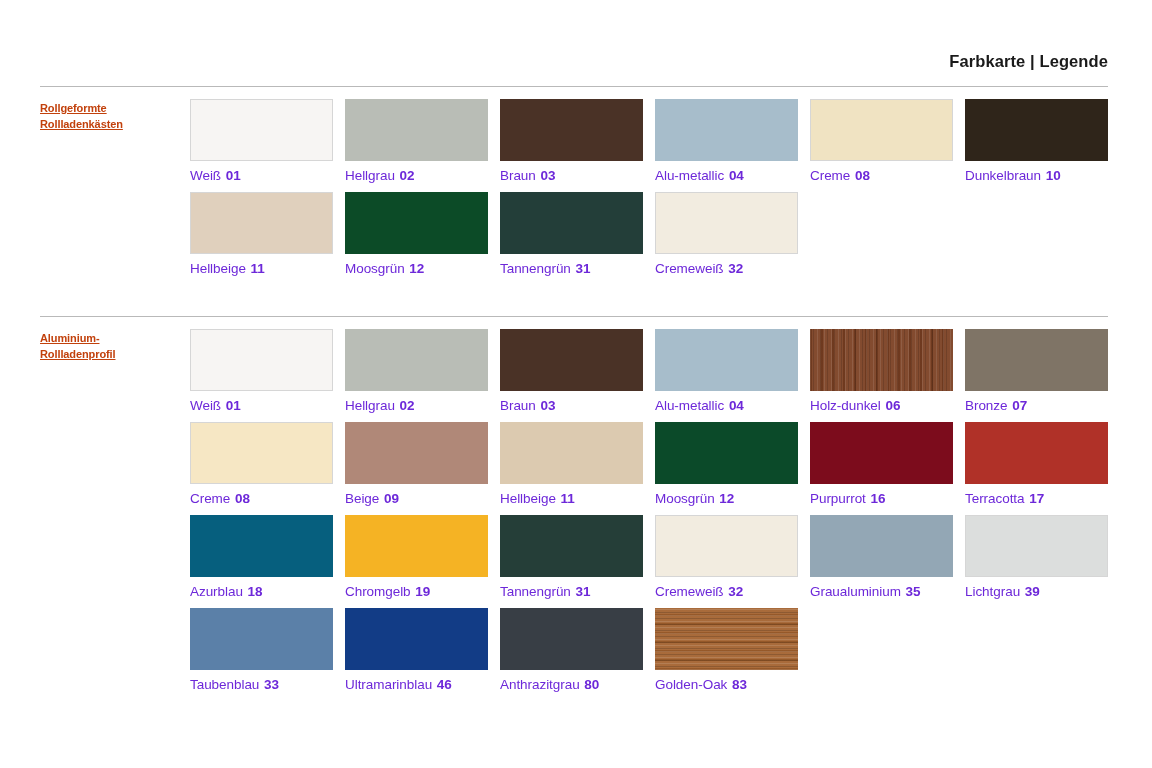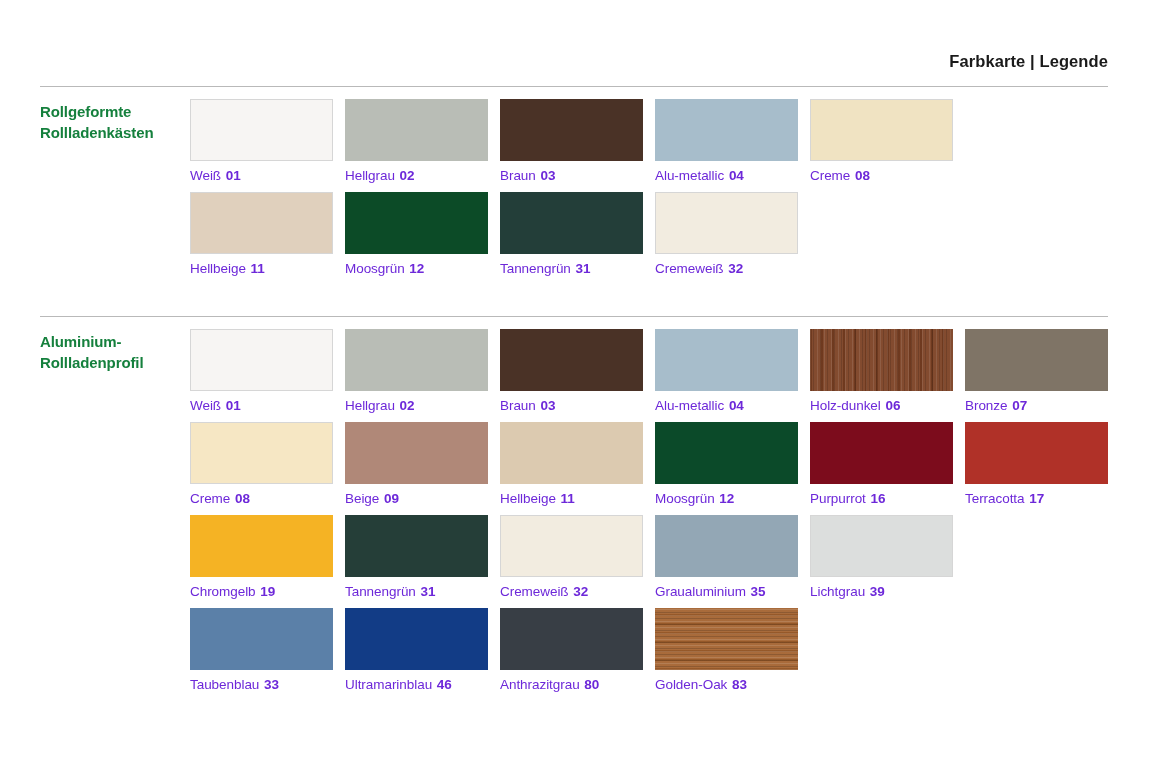--- a/index.html
+++ b/index.html
@@ -55,26 +55,27 @@
   }
   .section-body {
     position: relative;
     padding-top: 12px;
     display: flex;
     align-items: flex-start;
   }
   .section-title {
     width: 150px;
     flex: 0 0 150px;
-    color: #15803d;
+    color: #c2410c;
     font-weight: bold;
-    font-size: 15px;
+    font-size: 11px;
     line-height: 1.42;
     padding-top: 2px;
     letter-spacing: -0.1px;
+    text-decoration: underline;
   }
   .section-title .ln { display: block; }
 
   .swatch-grid {
     flex: 1 1 auto;
   }
   .swatch-row {
     display: flex;
   }
   .swatch-cell {
@@ -182,20 +183,24 @@
               <div class="chip-label"><span class="name">Braun</span> <span class="code">03</span></div>
             </div>
             <div class="swatch-cell">
               <div class="chip" style="background: rgb(167, 189, 203);"></div>
               <div class="chip-label"><span class="name">Alu-metallic</span> <span class="code">04</span></div>
             </div>
             <div class="swatch-cell">
               <div class="chip bordered" style="background: rgb(240, 227, 194);"></div>
               <div class="chip-label"><span class="name">Creme</span> <span class="code">08</span></div>
             </div>
+            <div class="swatch-cell">
+              <div class="chip" style="background: rgb(47, 37, 26);"></div>
+              <div class="chip-label"><span class="name">Dunkelbraun</span> <span class="code">10</span></div>
+            </div>
           </div>
           <div class="row-gap"></div>
           <div class="swatch-row">
             <div class="swatch-cell">
               <div class="chip bordered" style="background: rgb(224, 208, 189);"></div>
               <div class="chip-label"><span class="name">Hellbeige</span> <span class="code">11</span></div>
             </div>
             <div class="swatch-cell">
               <div class="chip" style="background: rgb(12, 75, 39);"></div>
               <div class="chip-label"><span class="name">Moosgrün</span> <span class="code">12</span></div>
@@ -270,20 +275,24 @@
               <div class="chip-label"><span class="name">Purpurrot</span> <span class="code">16</span></div>
             </div>
             <div class="swatch-cell">
               <div class="chip" style="background: rgb(176, 49, 40);"></div>
               <div class="chip-label"><span class="name">Terracotta</span> <span class="code">17</span></div>
             </div>
           </div>
           <div class="row-gap"></div>
           <div class="swatch-row">
             <div class="swatch-cell">
+              <div class="chip" style="background: rgb(6, 95, 126);"></div>
+              <div class="chip-label"><span class="name">Azurblau</span> <span class="code">18</span></div>
+            </div>
+            <div class="swatch-cell">
               <div class="chip" style="background: rgb(245, 179, 36);"></div>
               <div class="chip-label"><span class="name">Chromgelb</span> <span class="code">19</span></div>
             </div>
             <div class="swatch-cell">
               <div class="chip" style="background: rgb(37, 62, 56);"></div>
               <div class="chip-label"><span class="name">Tannengrün</span> <span class="code">31</span></div>
             </div>
             <div class="swatch-cell">
               <div class="chip bordered" style="background: rgb(242, 236, 224);"></div>
               <div class="chip-label"><span class="name">Cremeweiß</span> <span class="code">32</span></div>

